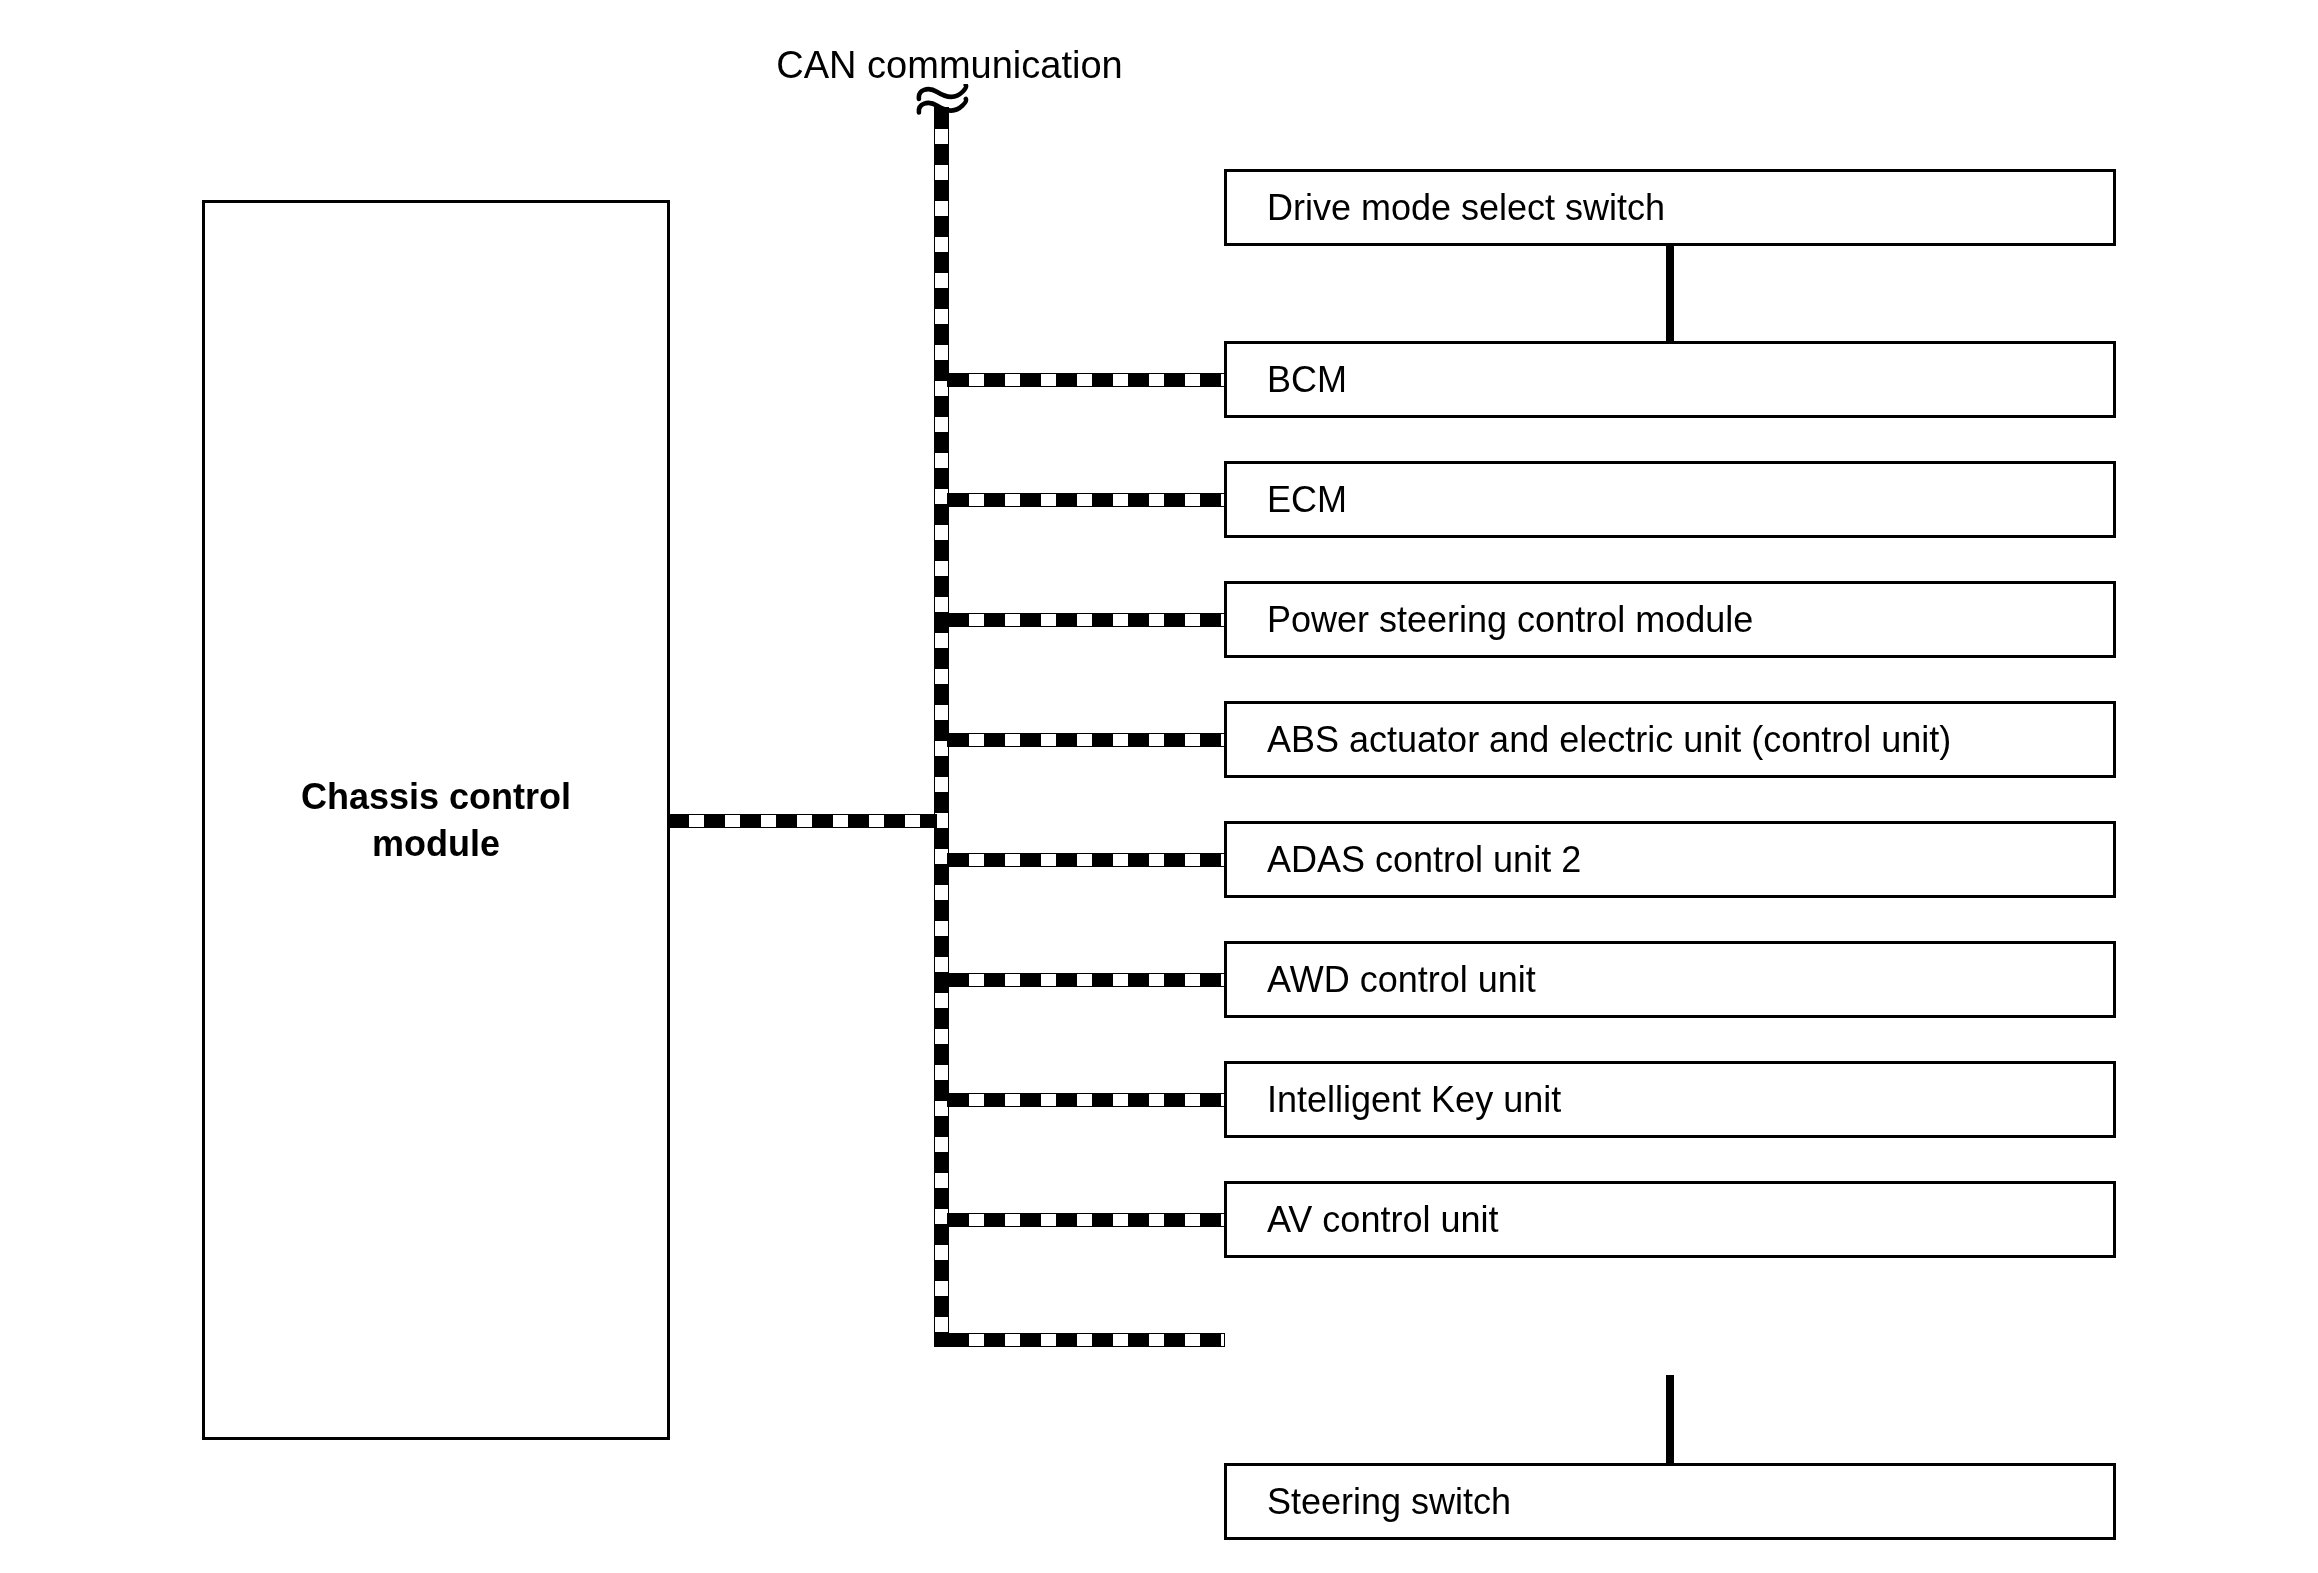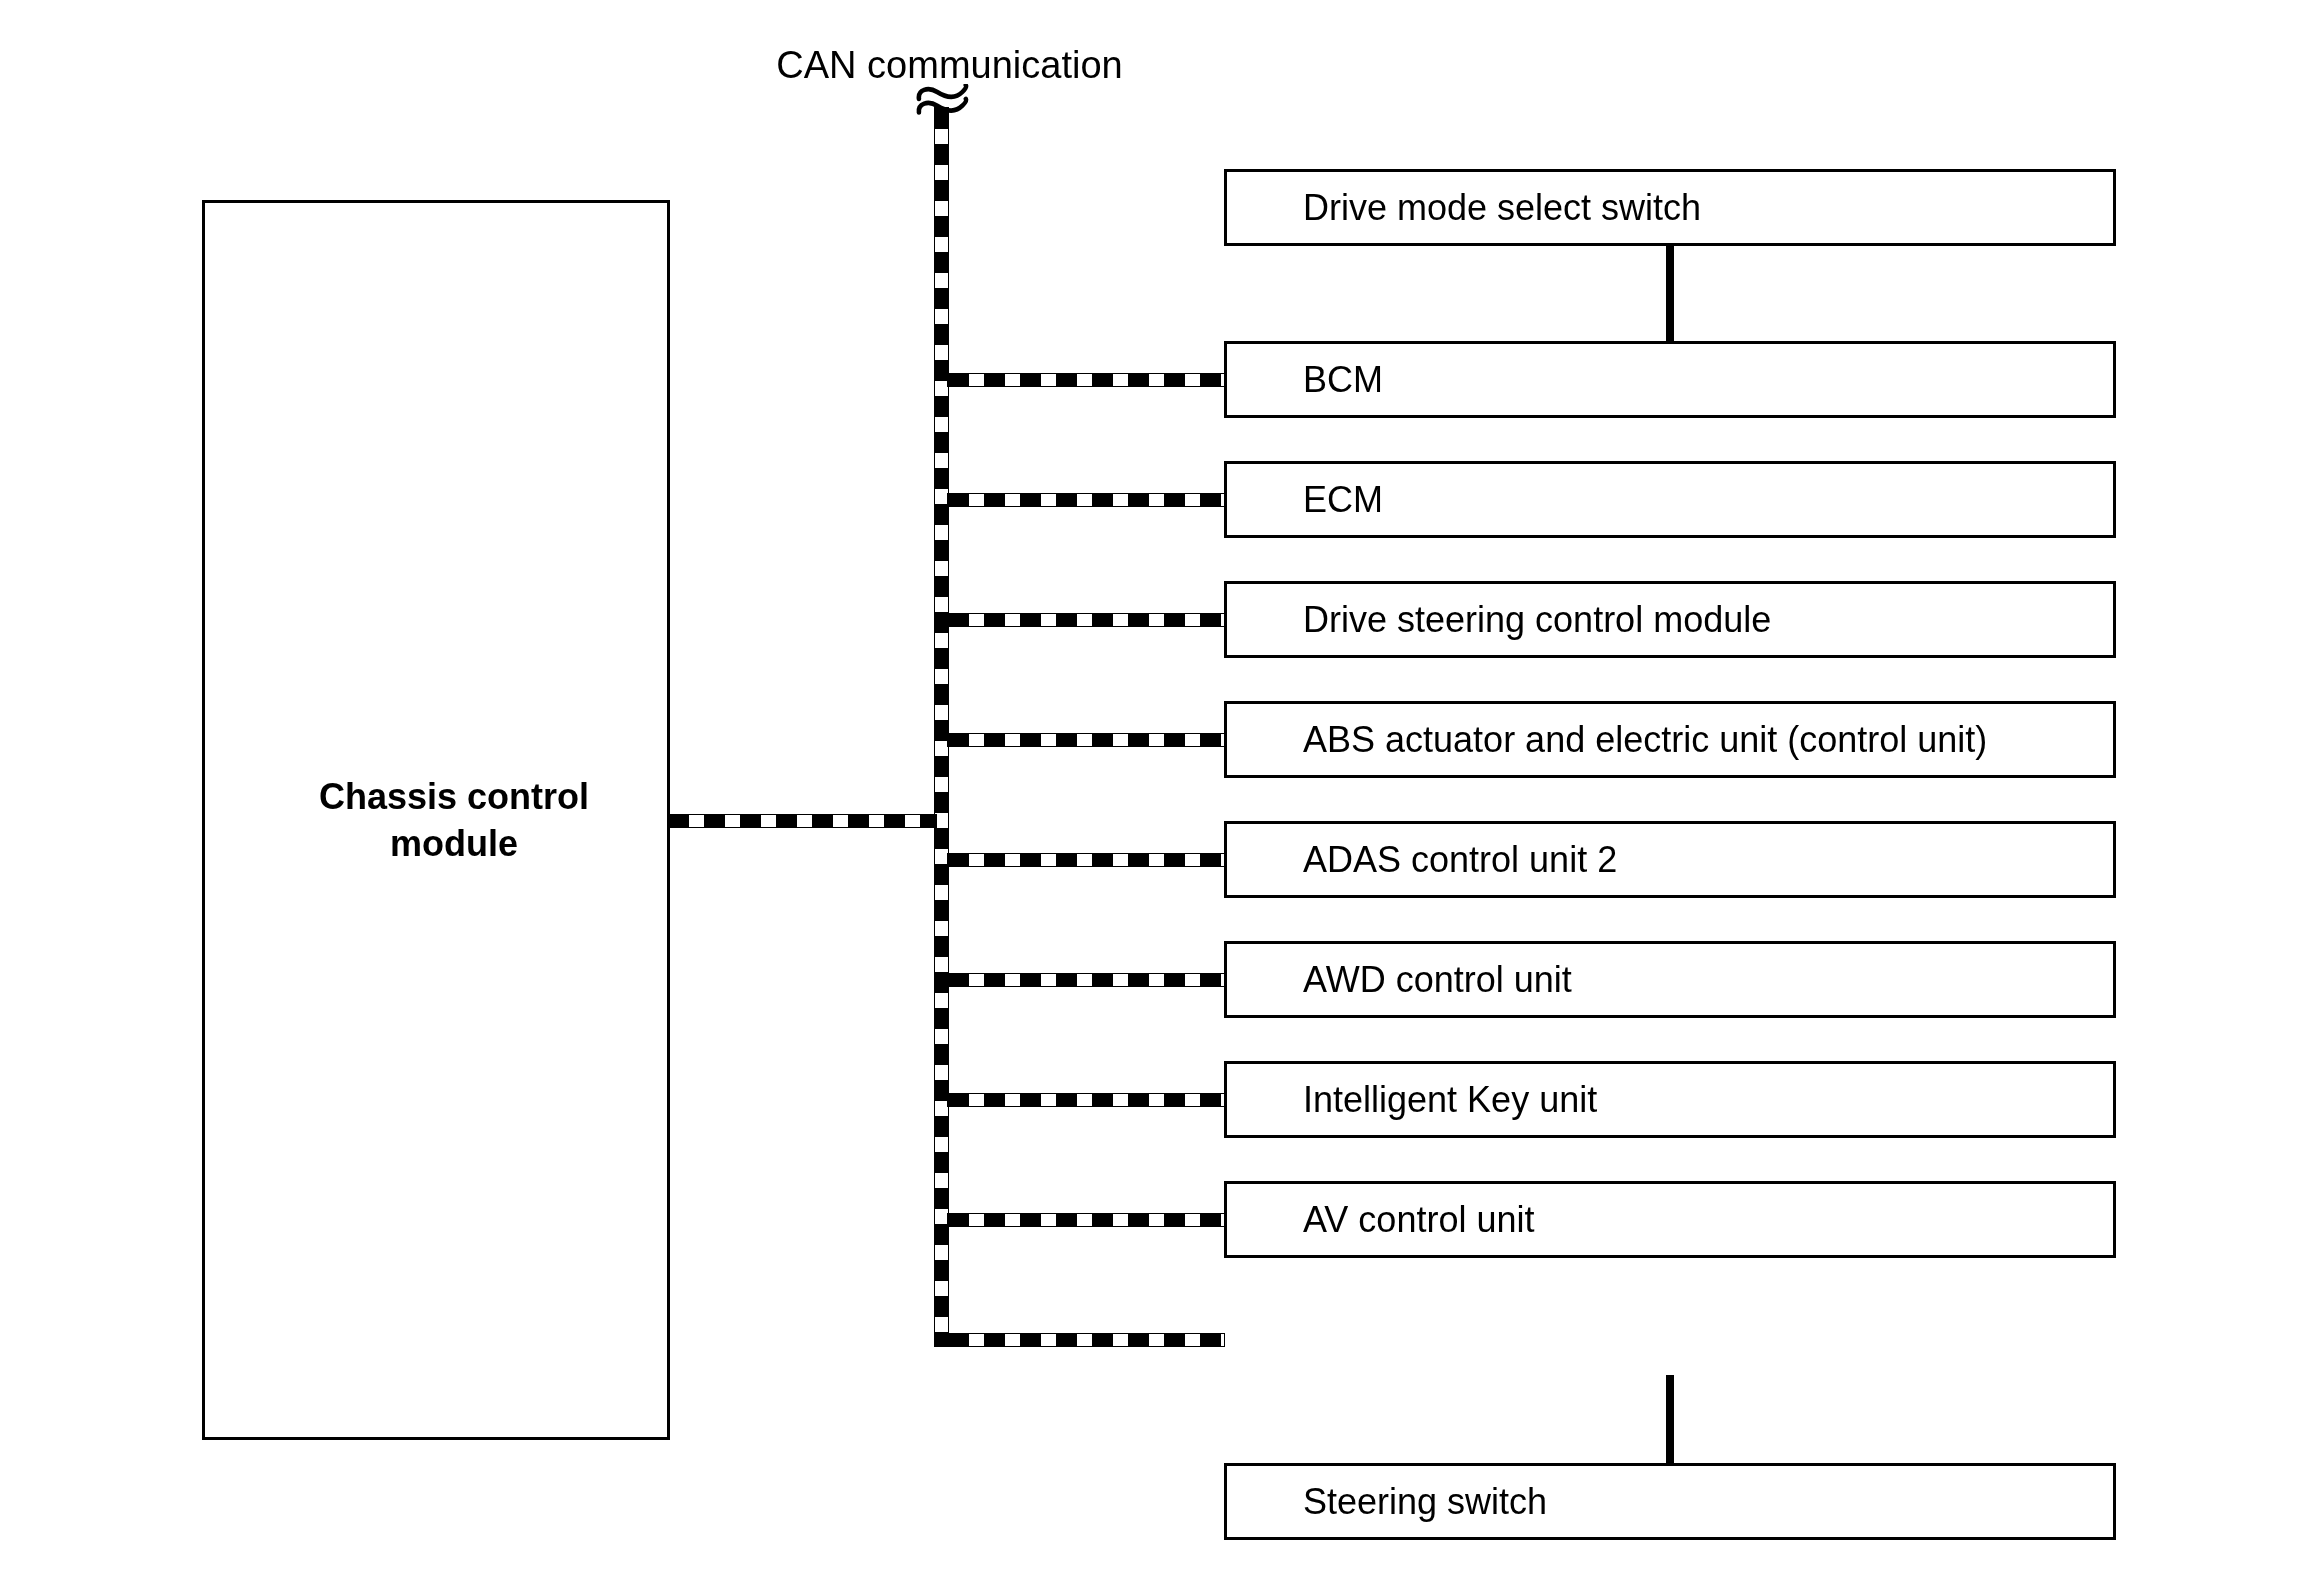--- a/index.html
+++ b/index.html
@@ -1,21 +1,21 @@
 <!DOCTYPE html>
 <html style="font-size:9.2px"><head>
 <meta charset="utf-8">
 <style>
   html,body{margin:0;padding:0;background:#ffffff;}
   body{width:2319px;height:1573px;overflow:hidden;
        font-family:"Liberation Sans", sans-serif;color:#000;}
   .diagram{position:relative;width:2319px;height:1573px;background:#fff;}
 
   
-  .box{position:absolute;box-sizing:border-box;border:3.4px solid #000;background:#fff;padding-left:36px;}
+  .box{position:absolute;box-sizing:border-box;border:3.4px solid #000;background:#fff;}
   .rbox{left:1224px;width:892px;height:77px;display:flex;align-items:center;}
   .rbox .lbl{padding-left:40px;font-size:36px;line-height:1;white-space:nowrap;}
   .chassis{left:202px;top:200px;width:468px;height:1240px;
            display:flex;align-items:center;justify-content:center;font-weight:bold;}
   .chassis .lbl{width:321px;text-align:center;font-size:36px;line-height:47px;}
 
   
   .canline{position:absolute;box-sizing:border-box;border:1.7px solid #000;}
   .canline.h{height:14.3px;background:repeating-linear-gradient(to right,#000 0 20.7px,#fff 20.7px 36px);}
   .canline.v{width:15px;background:repeating-linear-gradient(to bottom,#000 0 20.7px,#fff 20.7px 36px);}
@@ -68,21 +68,21 @@
   <div class="box rbox" style="top:169px">
     <span class="lbl">Drive mode select switch</span>
   </div>
   <div class="box rbox" style="top:341px">
     <span class="lbl">BCM</span>
   </div>
   <div class="box rbox" style="top:461px">
     <span class="lbl">ECM</span>
   </div>
   <div class="box rbox" style="top:581px">
-    <span class="lbl">Drive steering control module</span>
+    <span class="lbl">Power steering control module</span>
   </div>
   <div class="box rbox" style="top:701px">
     <span class="lbl">ABS actuator and electric unit (control unit)</span>
   </div>
   <div class="box rbox" style="top:821px">
     <span class="lbl">ADAS control unit 2</span>
   </div>
   <div class="box rbox" style="top:1061px">
     <span class="lbl">Intelligent Key unit</span>
   </div>

